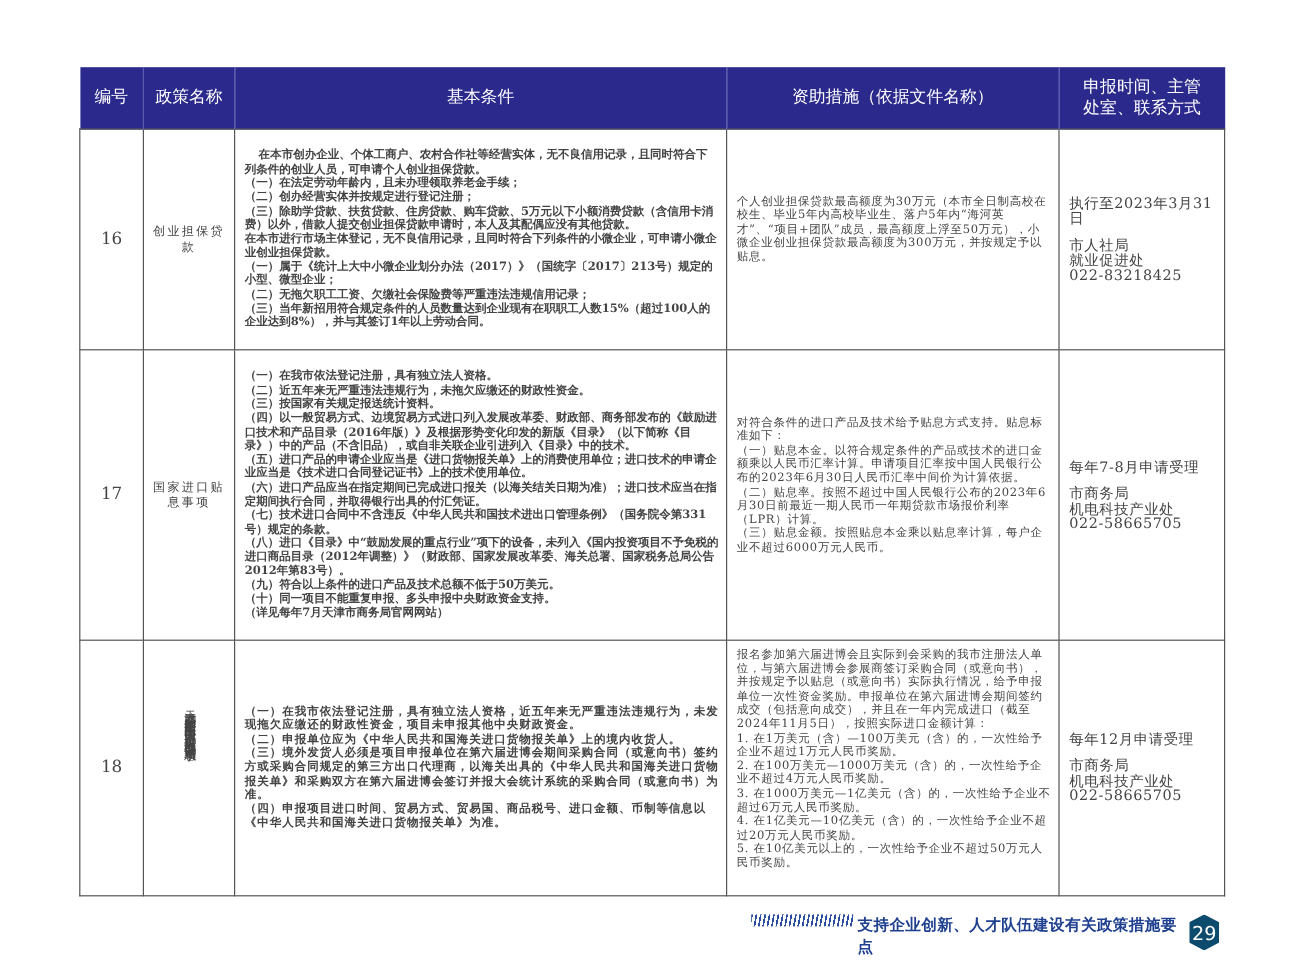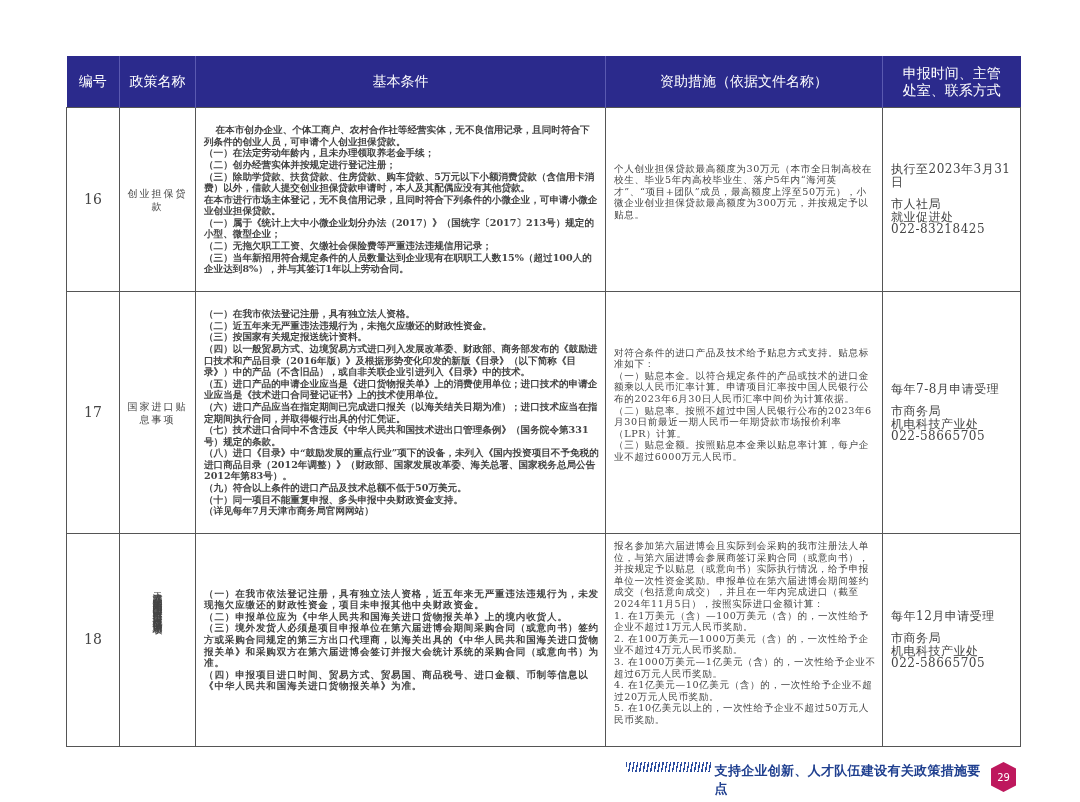--- a/index.html
+++ b/index.html
@@ -16,24 +16,24 @@
   td.cond { padding:4px 6px 4px 8px;font-weight:bold; }
   td.cond p, td.aid p { margin:0; }
   td.aid { padding:4px 6px 20px 8px; letter-spacing:0.6px; }
   td.contact { padding:0 6px 0 8px; font-size:12px; line-height:12.5px; letter-spacing:0.5px; }
   td.contact .gap { height:10px; }
   .vert { writing-mode:vertical-rl; margin:0 auto; height:112px; line-height:13px; letter-spacing:1px; text-align:left; }
   .footer { position:absolute; left:626px; top:714px; width:390px; height:32px; display:flex; align-items:flex-start;margin-top:48px; }
   .stripes { width:88px; height:10px;
      background:repeating-linear-gradient(100deg, #2b4da0 0 1.4px, transparent 1.4px 3.6px); margin-right:4px; }
   .footer-text { font-family:"DejaVu Sans","Liberation Sans",sans-serif; font-size:13px; color:#1f3f8f; font-weight:bold; letter-spacing:0.3px; }
-  .page-badge { margin-left:8px; width:26px; height:30px; background:#be185d; color:#fff;
+  .page-badge { margin-left:8px; width:26px; height:30px; background:#0c4a6e; color:#fff;
      clip-path:polygon(50% 0,100% 22%,100% 78%,50% 100%,0 78%,0 22%);
      display:flex; align-items:center; justify-content:center;
-     font-family:"DejaVu Sans","Liberation Sans",sans-serif; font-size:10px; }
+     font-family:"DejaVu Sans","Liberation Sans",sans-serif; font-size:16px; }
 </style>
 </head>
 <body>
 
 <div class="table-wrap">
 <table>
   <colgroup>
     <col style="width:53px">
         <col style="width:76px">
         <col style="width:410px">

